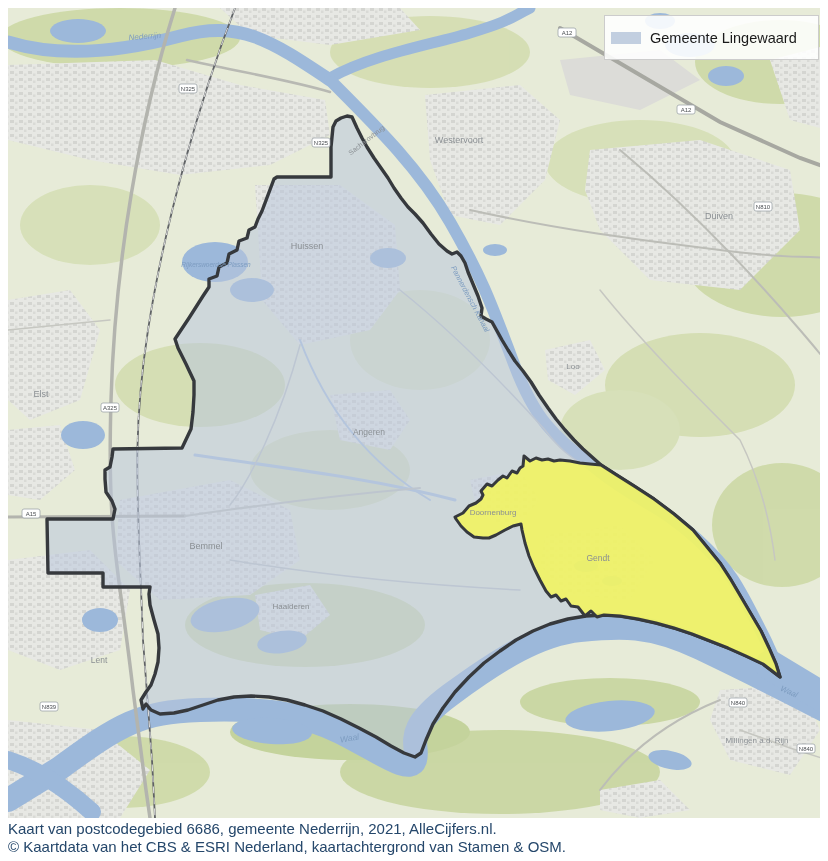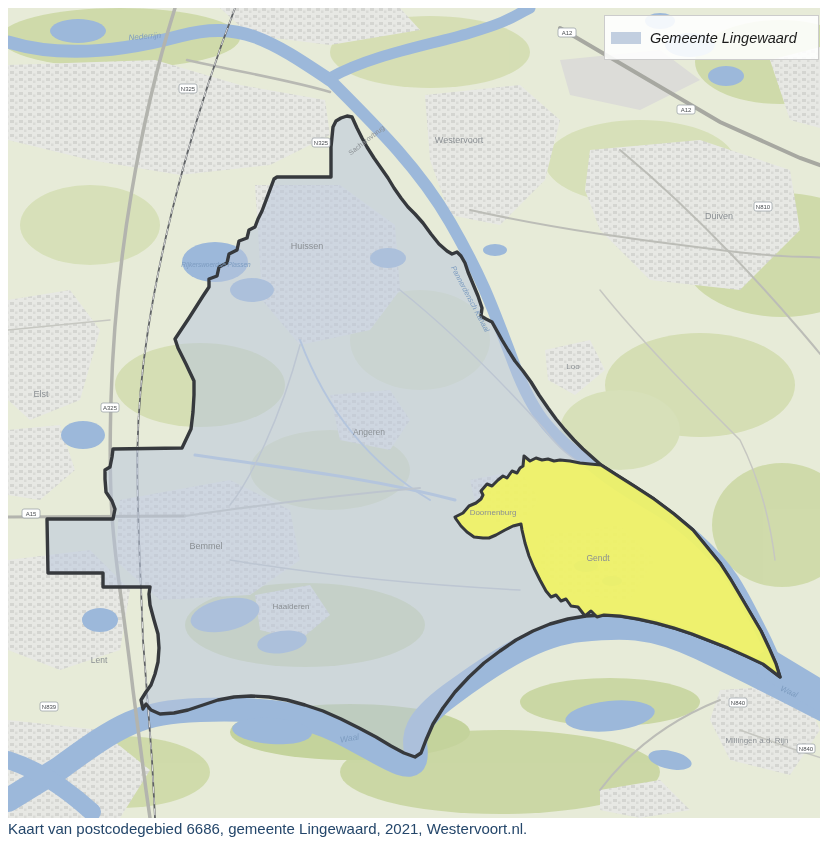--- a/index.html
+++ b/index.html
@@ -6,21 +6,20 @@
   body{
     width:828px;height:861px;position:relative;background:#ffffff;
     font-family:"Liberation Sans","DejaVu Sans",sans-serif;overflow:hidden;
   }
   #map-frame{position:absolute;left:8px;top:8px;width:812px;height:810px;overflow:hidden;}
   #legend{
     position:absolute;left:604px;top:15px;width:215px;height:45px;
     background:rgba(255,255,255,0.88);border:1px solid #cccccc;
     box-sizing:border-box;padding:4px 6px;display:flex;flex-direction:column;justify-content:space-around;
     z-index:5;
-    font-style:italic;
   }
   .legend-row{display:flex;align-items:center;gap:9px;}
   .legend-swatch{width:30px;height:12px;flex:0 0 auto;}
   .legend-label{font-size:14.5px;color:#1a1a1a;white-space:nowrap;}
   #caption{position:absolute;left:8px;top:820px;width:812px;line-height:18px;font-size:15px;color:#25476b;}
   svg text{user-select:none;}
 </style>
 </head>
 <body>
 
@@ -201,14 +200,15 @@
 </div>
 
 <div id="legend">
   <div class="legend-row">
     <span class="legend-swatch" id="swatch-0" style="background: rgb(194, 207, 224);"></span>
     <span class="legend-label">Gemeente Lingewaard</span>
   </div>
 </div>
 
 <div id="caption">
-  <div>Kaart van postcodegebied 6686, gemeente Lingewaard, 2021, Westervoort.nl.</div>
+  <div>Kaart van postcodegebied 6686, gemeente Nederrijn, 2021, AlleCijfers.nl.</div>
+  <div>© Kaartdata van het CBS &amp; ESRI Nederland, kaartachtergrond van Stamen &amp; OSM.</div>
 </div>
 
 </body></html>

